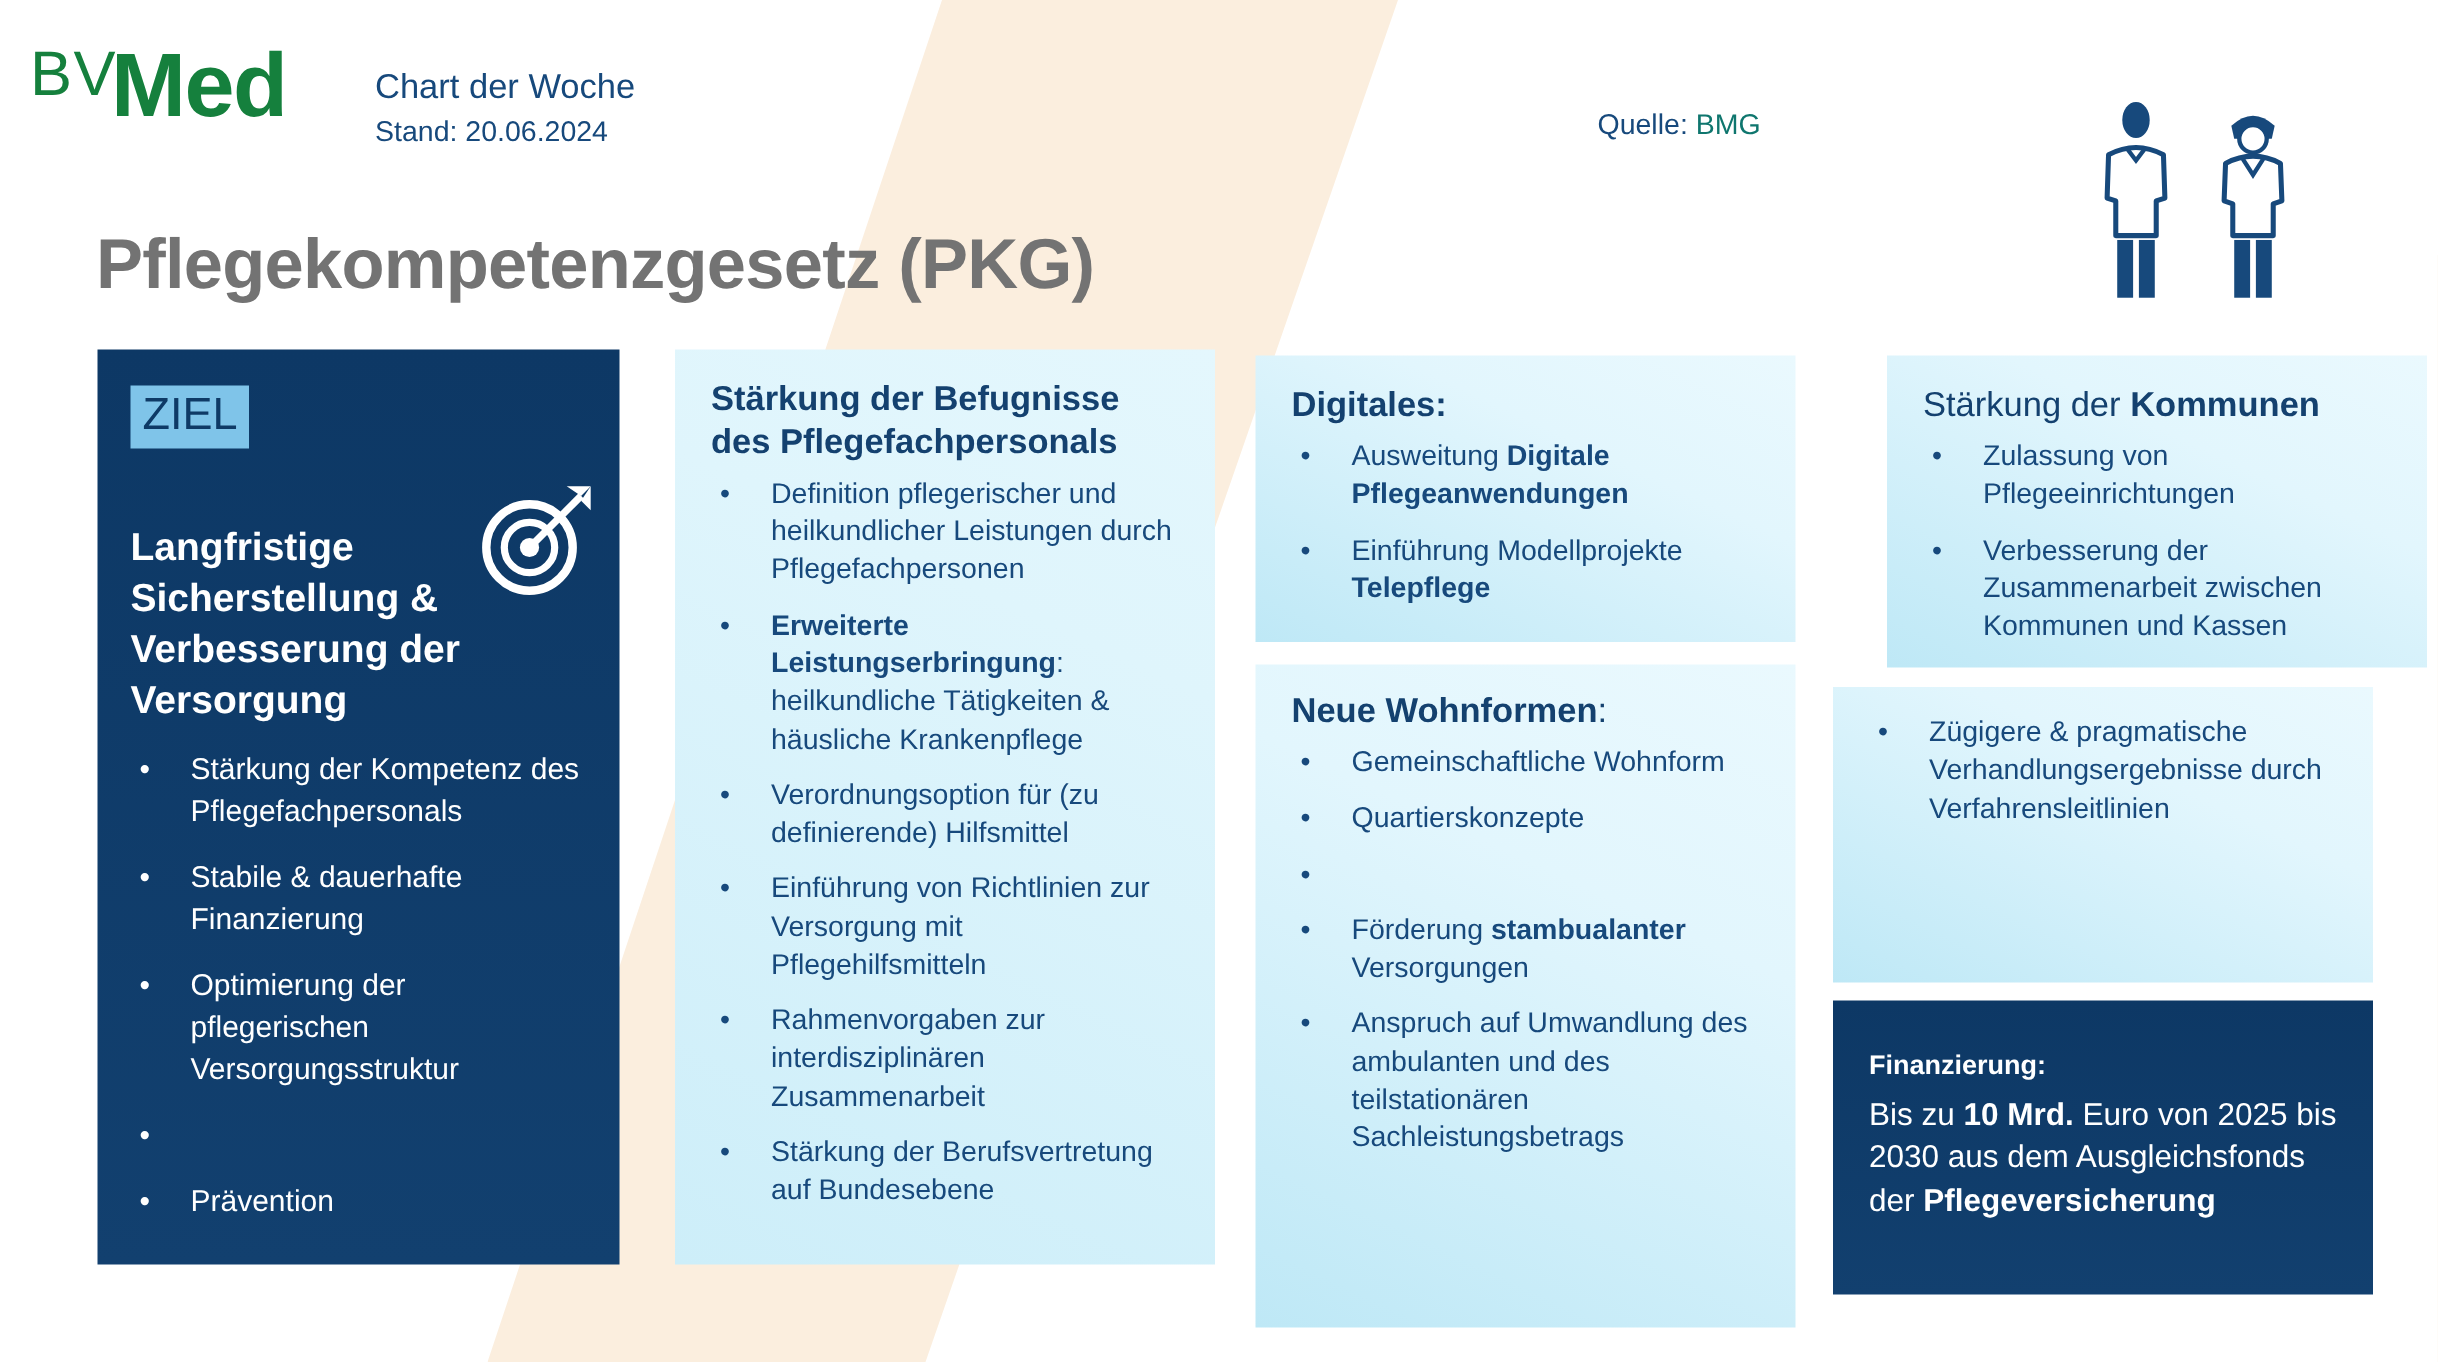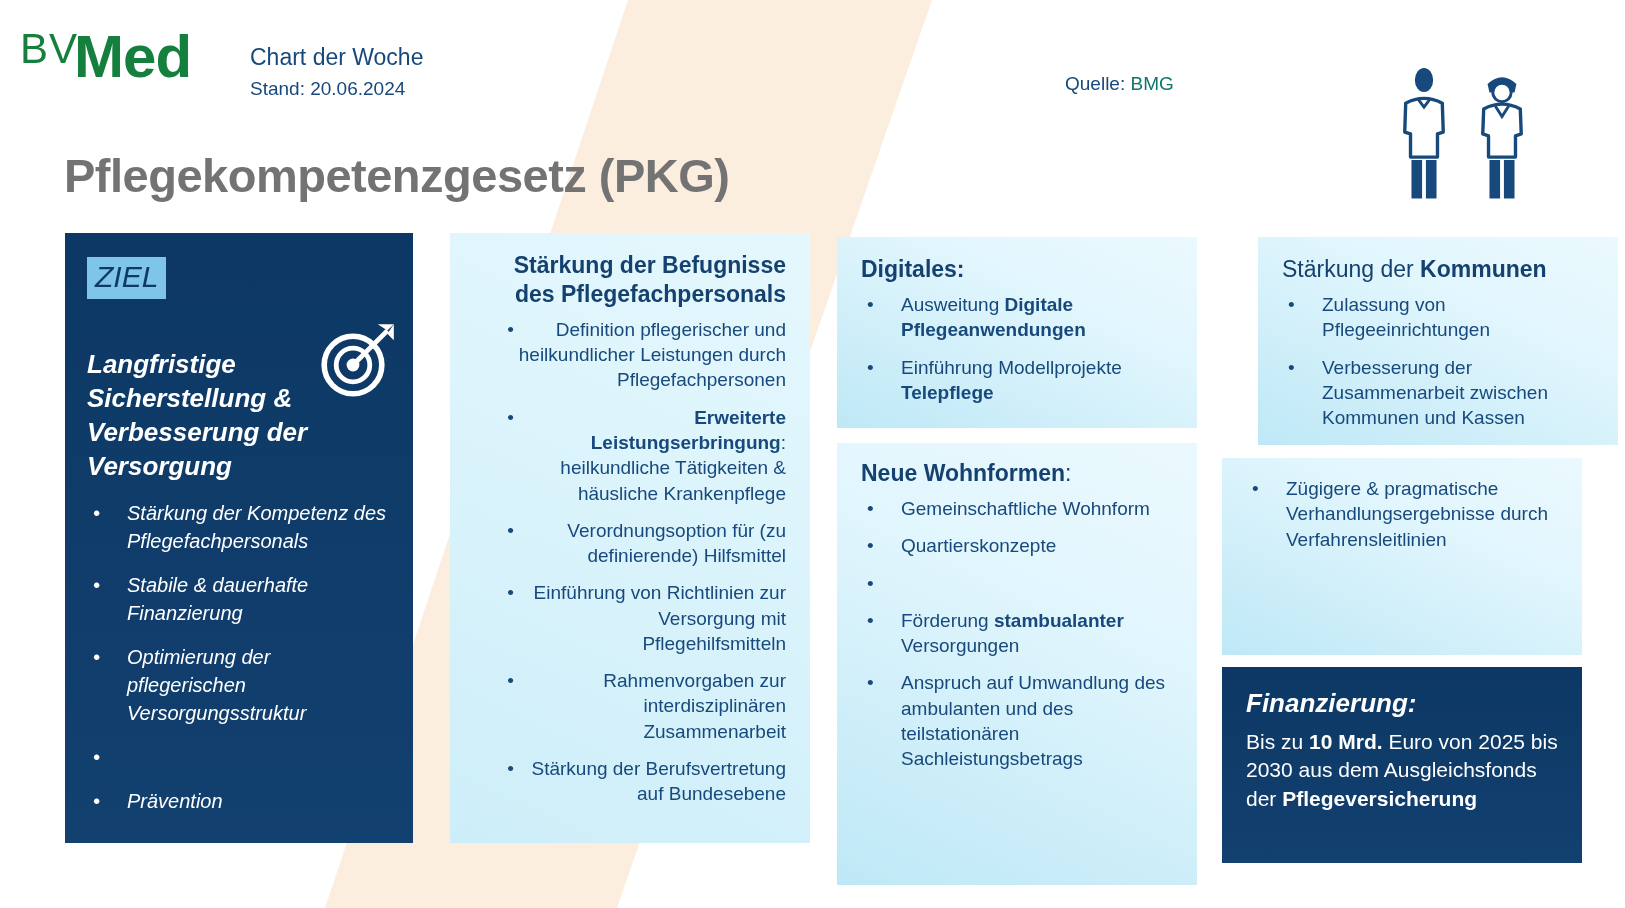--- a/index.html
+++ b/index.html
@@ -14,43 +14,43 @@
   .kicker{position:absolute;left:250px;top:44px;font-size:23px;}
   .stand{position:absolute;left:250px;top:78px;font-size:19px;}
   .source{position:absolute;left:1065px;top:73px;font-size:19px;}
   .source a{color:#0f766e;cursor:pointer;}
   .title{position:absolute;left:64px;top:148px;font-size:47px;font-weight:700;color:#737373;letter-spacing:-0.5px;}
   .persons{position:absolute;left:1398px;top:66px;display:flex;gap:26px;}
   
   .box{position:absolute;box-sizing:border-box;overflow:hidden;}
   .navy{background:linear-gradient(180deg,#0D3865 0%,#12406F 100%);color:#ffffff;}
   .cyan{background:linear-gradient(25deg,#BEE8F6 0%,#E2F6FD 65%,#EAF9FE 100%);}
-  .col1{left:65px;top:233px;width:348px;height:610px;padding:24px 22px;font-style:italic;}
+  .col1{left:65px;top:233px;width:348px;height:610px;padding:24px 22px;}
   .col2{left:450px;top:233px;width:360px;height:610px;padding:18px 24px;
-        background:linear-gradient(25deg,#CDEEF9 0%,#DFF5FC 70%,#E4F7FD 100%);text-align:right;}
+        background:linear-gradient(25deg,#CDEEF9 0%,#DFF5FC 70%,#E4F7FD 100%);}
   .box3a{left:837px;top:237px;width:360px;height:191px;padding:18px 24px;}
   .box3b{left:837px;top:443px;width:360px;height:442px;padding:16px 24px;}
   .box4a{left:1222px;top:237px;width:360px;height:208px;padding:18px 24px;margin-left:36px;}
   .box4b{left:1222px;top:458px;width:360px;height:197px;padding:14px 24px;}
   .box4c{left:1222px;top:667px;width:360px;height:196px;padding:20px 24px;}
   
   .box-title{margin:0 0 8px 0;font-size:23px;font-weight:400;line-height:1.26;color:#14416F;white-space:pre-line;}
   .b{font-weight:700;}
   .bullets{display:flex;flex-direction:column;gap:12px;margin-top:4px;}
   .bullet-item{display:flex;font-size:19px;line-height:1.33;}
   .dot{flex:0 0 40px;width:40px;padding-left:6px;box-sizing:border-box;}
   .bt{flex:1;white-space:pre-line;}
   
   .ziel-tag{display:inline-block;background:#7FC4E9;color:#0E3A66;font-size:30px;line-height:1.2;padding:2px 8px 4px;}
   .ziel-heading{margin-top:48px;font-size:26px;font-weight:700;line-height:1.31;max-width:258px;color:#fff;}
   .ziel-target{position:absolute;top:88px;right:16px;width:80px;height:80px;}
   .col1 .bullets{margin-top:16px;gap:16px;}
   .col1 .bullet-item{font-size:20px;line-height:1.4;color:#fff;}
   
-  .fin-title{margin:0 0 8px 0;font-size:26px;line-height:1.26;white-space:pre-line;font-style:italic;}
+  .fin-title{margin:12px 0 8px 0;font-size:18px;line-height:1.26;white-space:pre-line;}
   .fin-body{font-size:21px;line-height:1.36;white-space:pre-line;}
 </style>
 </head>
 <body>
 
 <div class="page">
 
   <div class="band"></div>
 
   <div class="logo">

